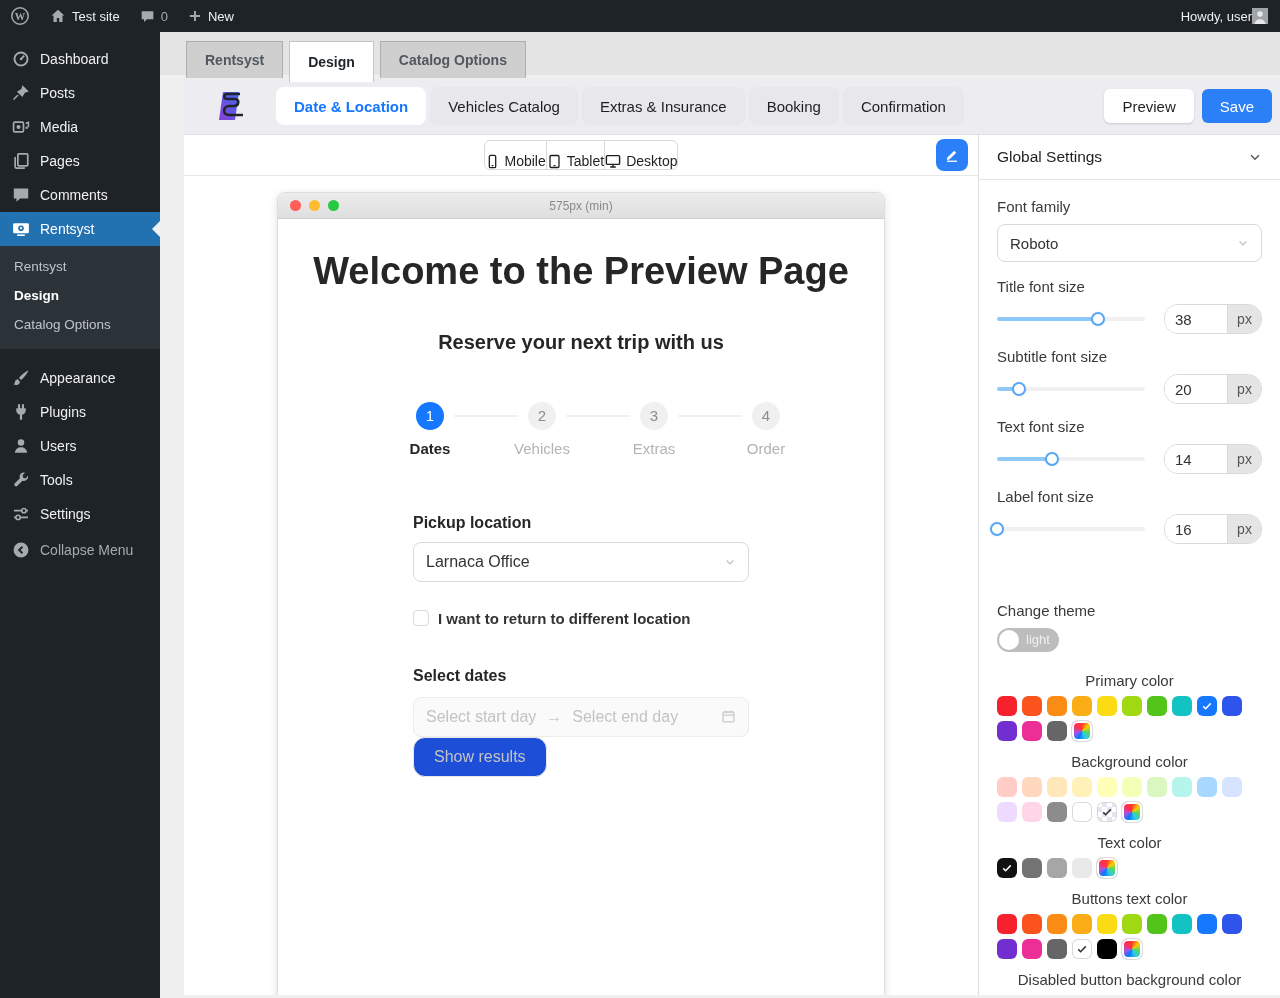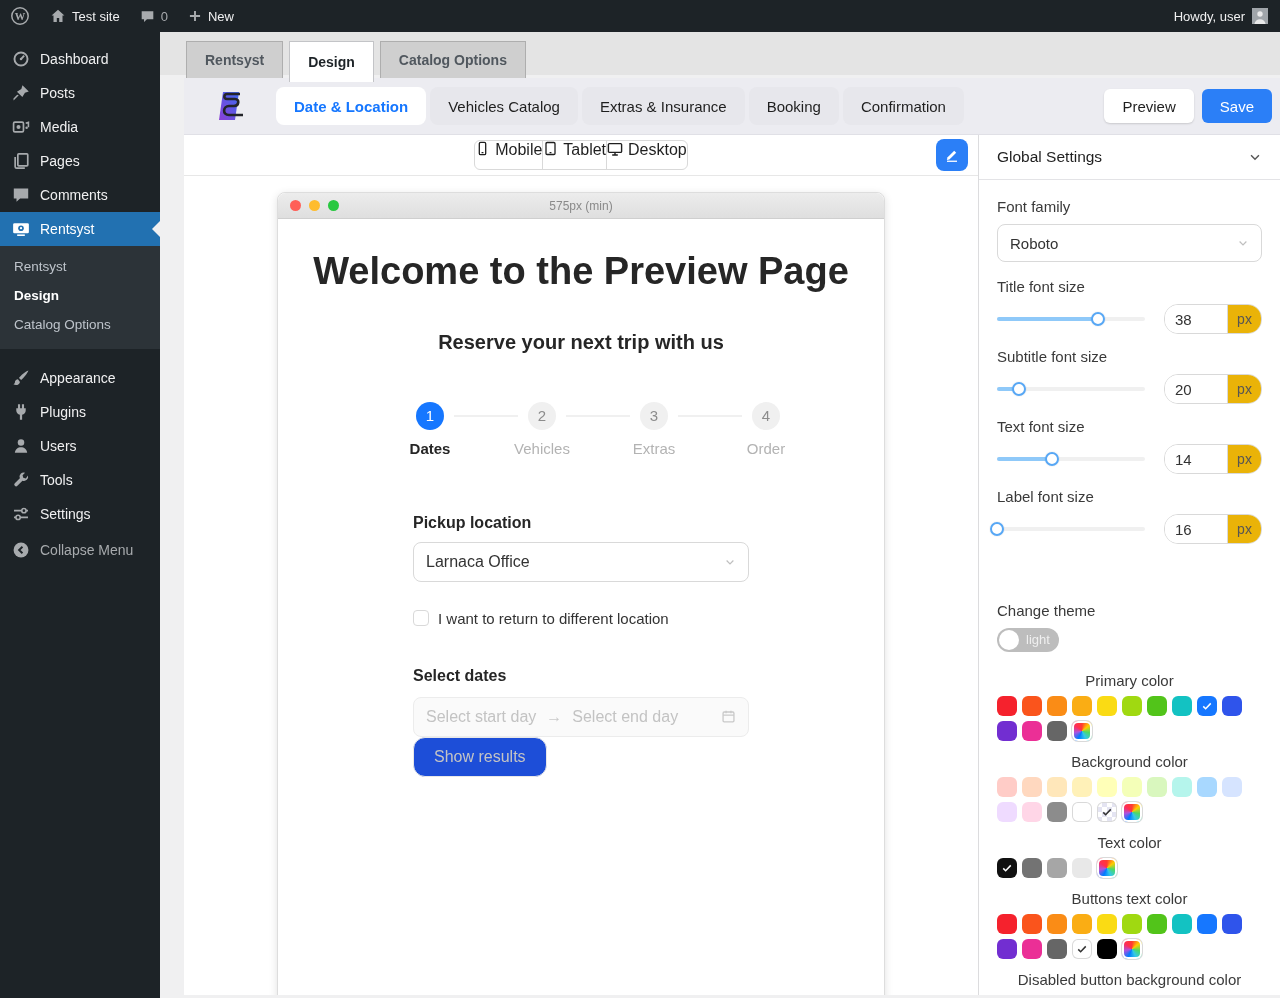--- a/index.html
+++ b/index.html
@@ -4,21 +4,21 @@
 <style>
   * { margin:0; padding:0; box-sizing:border-box; }
   html,body { width:1280px; height:998px; overflow:hidden; font-family:"Liberation Sans",sans-serif; background:#f0f0f1; }
   svg { display:block; }
 
   
   #adminbar { position:absolute; top:0; left:0; width:1280px; height:32px; background:#1d2327; color:#f0f0f1; display:flex; align-items:center; font-size:13px; z-index:60; }
   .ab-item { display:flex; align-items:center; gap:6px; padding:0 10px; height:32px; cursor:pointer; }
   .ab-item .ic { color:#a7aaad; }
   .ab-muted { color:#a7aaad; }
-  .ab-right { margin-left:auto; display:flex; align-items:center; gap:7px; padding-right:12px;padding-left:24px; }
+  .ab-right { margin-left:auto; display:flex; align-items:center; padding-right:12px;padding-left:24px; }
   .avatar { width:16px; height:16px; background:#a0a5aa; overflow:hidden; }
 
   
   #sidebar { position:absolute; top:32px; left:0; width:160px; bottom:0; background:#1d2327; color:#f0f0f1; font-size:14px; padding-top:10px; z-index:50; }
   .menu-item { display:flex; align-items:center; gap:10px; padding:8px 10px 8px 12px; color:#f0f0f1; cursor:pointer; position:relative; }
   .menu-item .mi-ic { width:18px; height:18px; color:#a7aaad; flex:0 0 18px; }
   .menu-item.active { background:#2271b1; color:#fff; }
   .menu-item.active .mi-ic { color:#fff; }
   .menu-item.active::after { content:""; position:absolute; right:0; top:50%; margin-top:-8px; border-top:8px solid transparent; border-bottom:8px solid transparent; border-right:8px solid #f0f0f1; }
   #submenu { background:#2c3338; padding:6px 0 10px; }
@@ -44,21 +44,21 @@
   #head-actions { margin-left:auto; display:flex; gap:8px; }
   .btn { height:34px; padding:0 18px; border-radius:6px; font-size:15px; display:flex; align-items:center; cursor:pointer; }
   .btn-preview { background:#fff; color:#1f1f1f; box-shadow:0 1px 2px rgba(0,0,0,.15); }
   .btn-save { background:#2b7ff7; color:#fff; }
 
   
   #workarea { display:flex; height:calc(100% - 106px); margin-left:24px; }
   #previewcol { flex:1; display:flex; flex-direction:column; background:#fff; min-width:0; }
   #toolbar { height:41px; background:#fff; border-bottom:1px solid #e7e7e7; display:flex; align-items:center; position:relative; }
   #device-seg { display:flex; margin:0 auto; border:1px solid #d9d9d9; border-radius:6px; overflow:hidden; background:#fff; }
-  .seg-btn { display:flex; align-items:flex-start; gap:5px; height:28px; padding:0 0; font-size:16px; color:#1f1f1f; border-right:1px solid #d9d9d9; cursor:pointer; }
+  .seg-btn { display:flex; align-items:flex-end; gap:5px; height:28px; padding:0 0; font-size:14px; color:#1f1f1f; border-right:1px solid #d9d9d9; cursor:pointer; }
   .seg-btn:last-child { border-right:none; }
   .seg-btn .ic { color:#1f1f1f; }
   #edit-btn { position:absolute; right:10px; top:4px; width:32px; height:32px; background:#2b7ff7; border-radius:8px; display:flex; align-items:center; justify-content:center; cursor:pointer; }
 
   
   #canvas { flex:1; background:#fff; position:relative; overflow:hidden; }
   #mockup { position:absolute; top:16px; left:50%; transform:translateX(-50%); width:608px; height:940px; background:#fff; border:1px solid #ddd; border-radius:8px 8px 0 0; box-shadow:0 2px 8px rgba(0,0,0,.12); }
   #mock-header { height:26px; background:linear-gradient(#ececec,#dfdfdf); border-bottom:1px solid #cfcfcf; border-radius:8px 8px 0 0; display:flex; align-items:center; padding:0 12px; position:relative; }
   .tl { width:11px; height:11px; border-radius:50%; margin-right:8px; }
   #mock-title { position:absolute; left:0; right:0; text-align:center; font-size:12px; color:#8a8a8a; }
@@ -74,21 +74,21 @@
   .step.active .step-circle { background:#1677ff; color:#fff; }
   .step-label { position:absolute; top:38px; left:14px; transform:translateX(-50%); font-size:15px; color:#b3b3b3; white-space:nowrap; }
   .step.active .step-label { color:#262626; font-weight:bold; }
   .step-line { position:absolute; top:13px; left:38px; width:64px; height:2px; background:#f0f0f0; }
 
   
   #bform { width:336px; margin:84px auto 0; }
   .f-label { font-size:16px; font-weight:bold; color:#262626; }
   #pickup-select { margin-top:10px; height:40px; border:1px solid #d9d9d9; border-radius:8px; display:flex; align-items:center; padding:0 12px; font-size:16px; color:#333; cursor:pointer; background:#fff; }
   #pickup-select .chev { margin-left:auto; color:#bfbfbf; }
-  #return-row { margin-top:28px; display:flex; align-items:center; gap:9px; cursor:pointer; }
+  #return-row { margin-top:28px; display:flex; align-items:center; gap:9px; cursor:pointer;font-weight:bold; }
   #return-check { width:16px; height:16px; border:1px solid #d9d9d9; border-radius:4px; background:#fff; }
   #return-label { font-size:15px; color:#333; }
   #dates-label { margin-top:40px; }
   #date-range { margin-top:12px; height:40px; border:1px solid #ececec; border-radius:8px; background:#fafafa; display:flex; align-items:center; padding:0 12px; font-size:16px; color:#c3c3c3; cursor:text; }
   #date-range .arrow { margin:0 10px; color:#c9c9c9; }
   #date-range .cal { margin-left:auto; color:#c9c9c9; }
   #show-results { display:inline-flex; height:40px; padding:0 20px; align-items:center; background:#1d4ed8; border:1px solid #e8e8e8; border-radius:12px; color:#c4c4c4; font-size:16px; cursor:not-allowed; }
 
   
   #settings { width:302px; flex:0 0 302px; background:#fff; border-left:1px solid #dcdcde; display:flex; flex-direction:column; overflow:hidden; }
@@ -98,21 +98,21 @@
   .set-label { font-size:15px; color:#3a3a3a; margin-bottom:9px; }
   #font-select { height:38px; border:1px solid #d9d9d9; border-radius:8px; display:flex; align-items:center; padding:0 12px; font-size:15px; color:#333; cursor:pointer; margin-bottom:16px; }
   #font-select .chev { margin-left:auto; color:#bfbfbf; }
   .slider-block { margin-bottom:14px; }
   .slider-row { display:flex; align-items:center; justify-content:space-between; height:30px; }
   .slider { position:relative; width:148px; height:4px; border-radius:2px; background:#f0f0f0; cursor:pointer; }
   .slider .fill { position:absolute; left:0; top:0; bottom:0; background:#8fc9f9; border-radius:2px; }
   .slider .knob { position:absolute; top:50%; width:14px; height:14px; border-radius:50%; background:#fff; border:2.5px solid #57a7f5; transform:translate(-50%,-50%); box-shadow:0 0 0 1px rgba(0,0,0,.03); }
   .num-group { display:flex; border:1px solid #d9d9d9; border-radius:14px; overflow:hidden; height:30px; }
   .num-input { width:62px; border:none; outline:none; font-size:15px; color:#333; padding:0 10px; font-family:inherit; }
-  .num-unit { width:34px; display:flex; align-items:center; justify-content:center; font-size:14px; color:#555; border-left:1px solid #d9d9d9; background:#eab308; }
+  .num-unit { width:34px; display:flex; align-items:center; justify-content:center; font-size:14px; color:#555; border-left:1px solid #d9d9d9; background:#e5e5e5; }
   .group-gap { height:44px; }
   .toggle { width:62px; height:24px; border-radius:12px; background:#bdbdbd; position:relative; cursor:pointer; margin-bottom:20px; }
   .toggle-knob { position:absolute; left:2px; top:2px; width:20px; height:20px; border-radius:50%; background:#fff; }
   .toggle-text { position:absolute; left:29px; top:4px; font-size:13px; color:#efefef; }
   .color-section { margin-bottom:12px;text-align:center; }
   .color-section .set-label { margin-bottom:7px; }
   .swatches { display:flex; flex-wrap:wrap; gap:5px; width:250px; }
   .swatch { width:20px; height:20px; border-radius:6px; position:relative; cursor:pointer; display:flex; align-items:center; justify-content:center; }
   .swatch.bordered { box-shadow:inset 0 0 0 1px #d9d9d9; }
   .swatch.rainbow { background:conic-gradient(#ff3b30,#ffcc00,#4cd964,#34c8e8,#007aff,#af52de,#ff2d55,#ff3b30); box-shadow:inset 0 0 0 2px #fff,0 0 0 1px #d9d9d9; }

